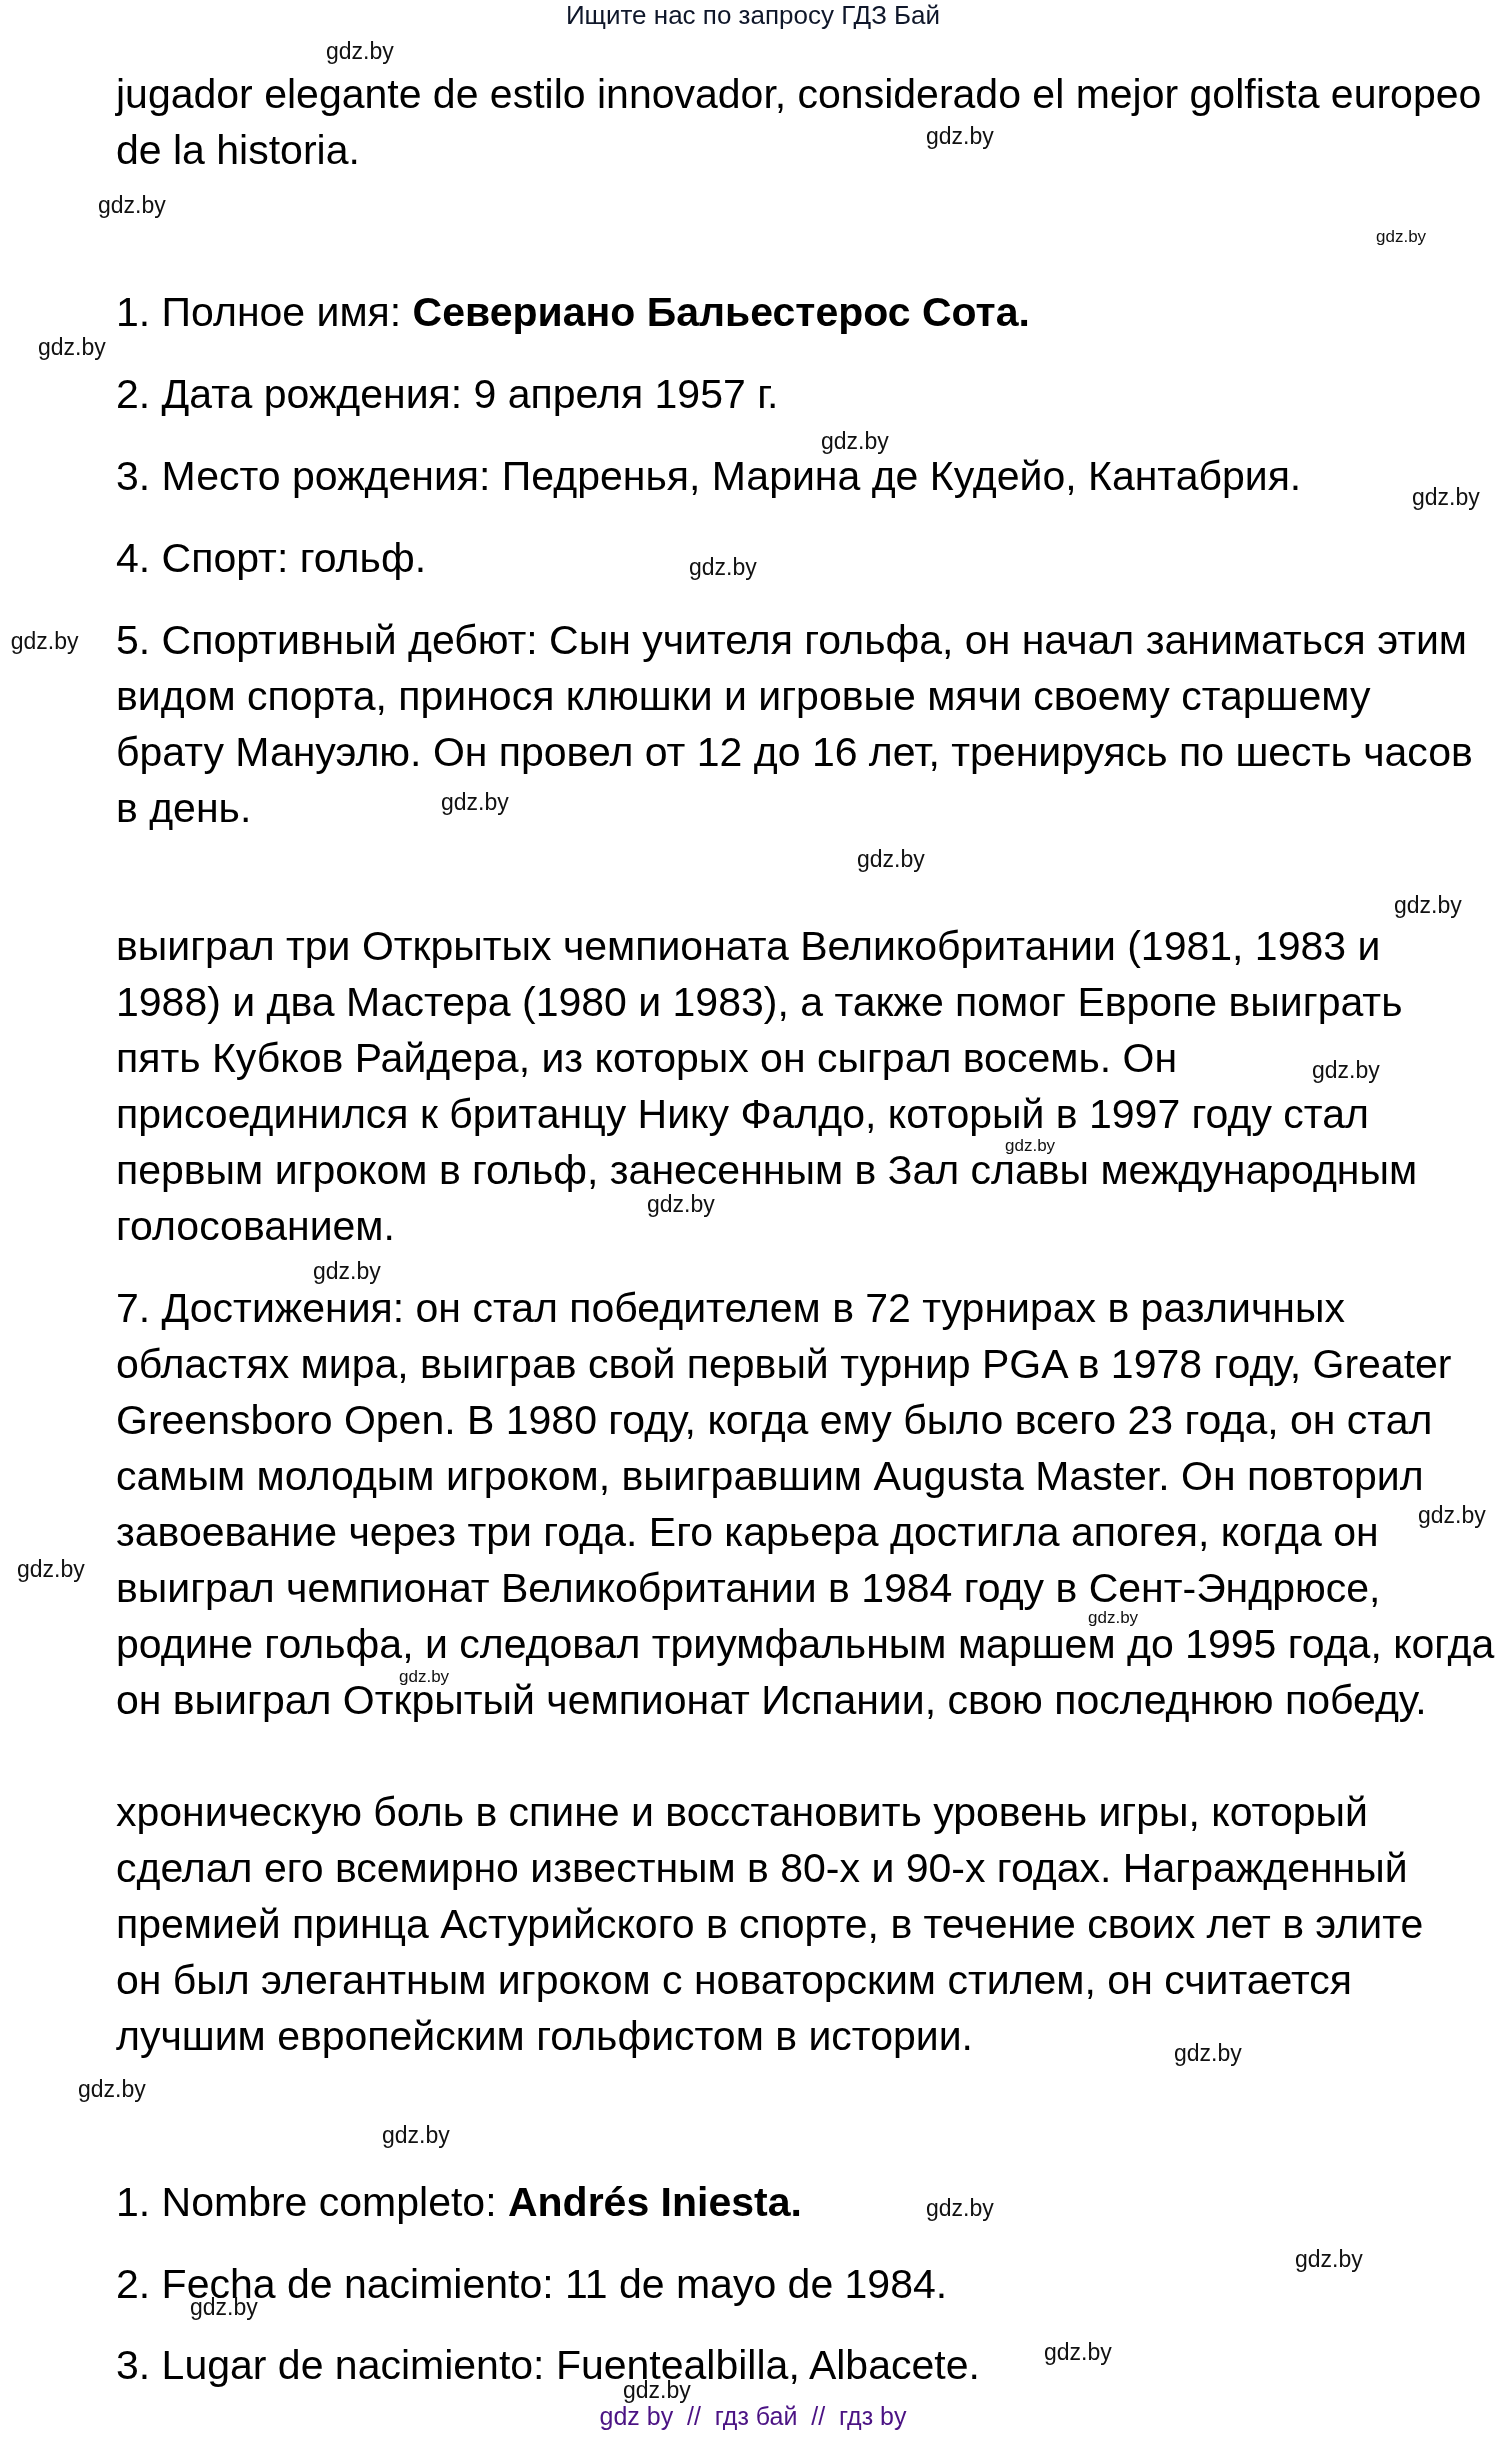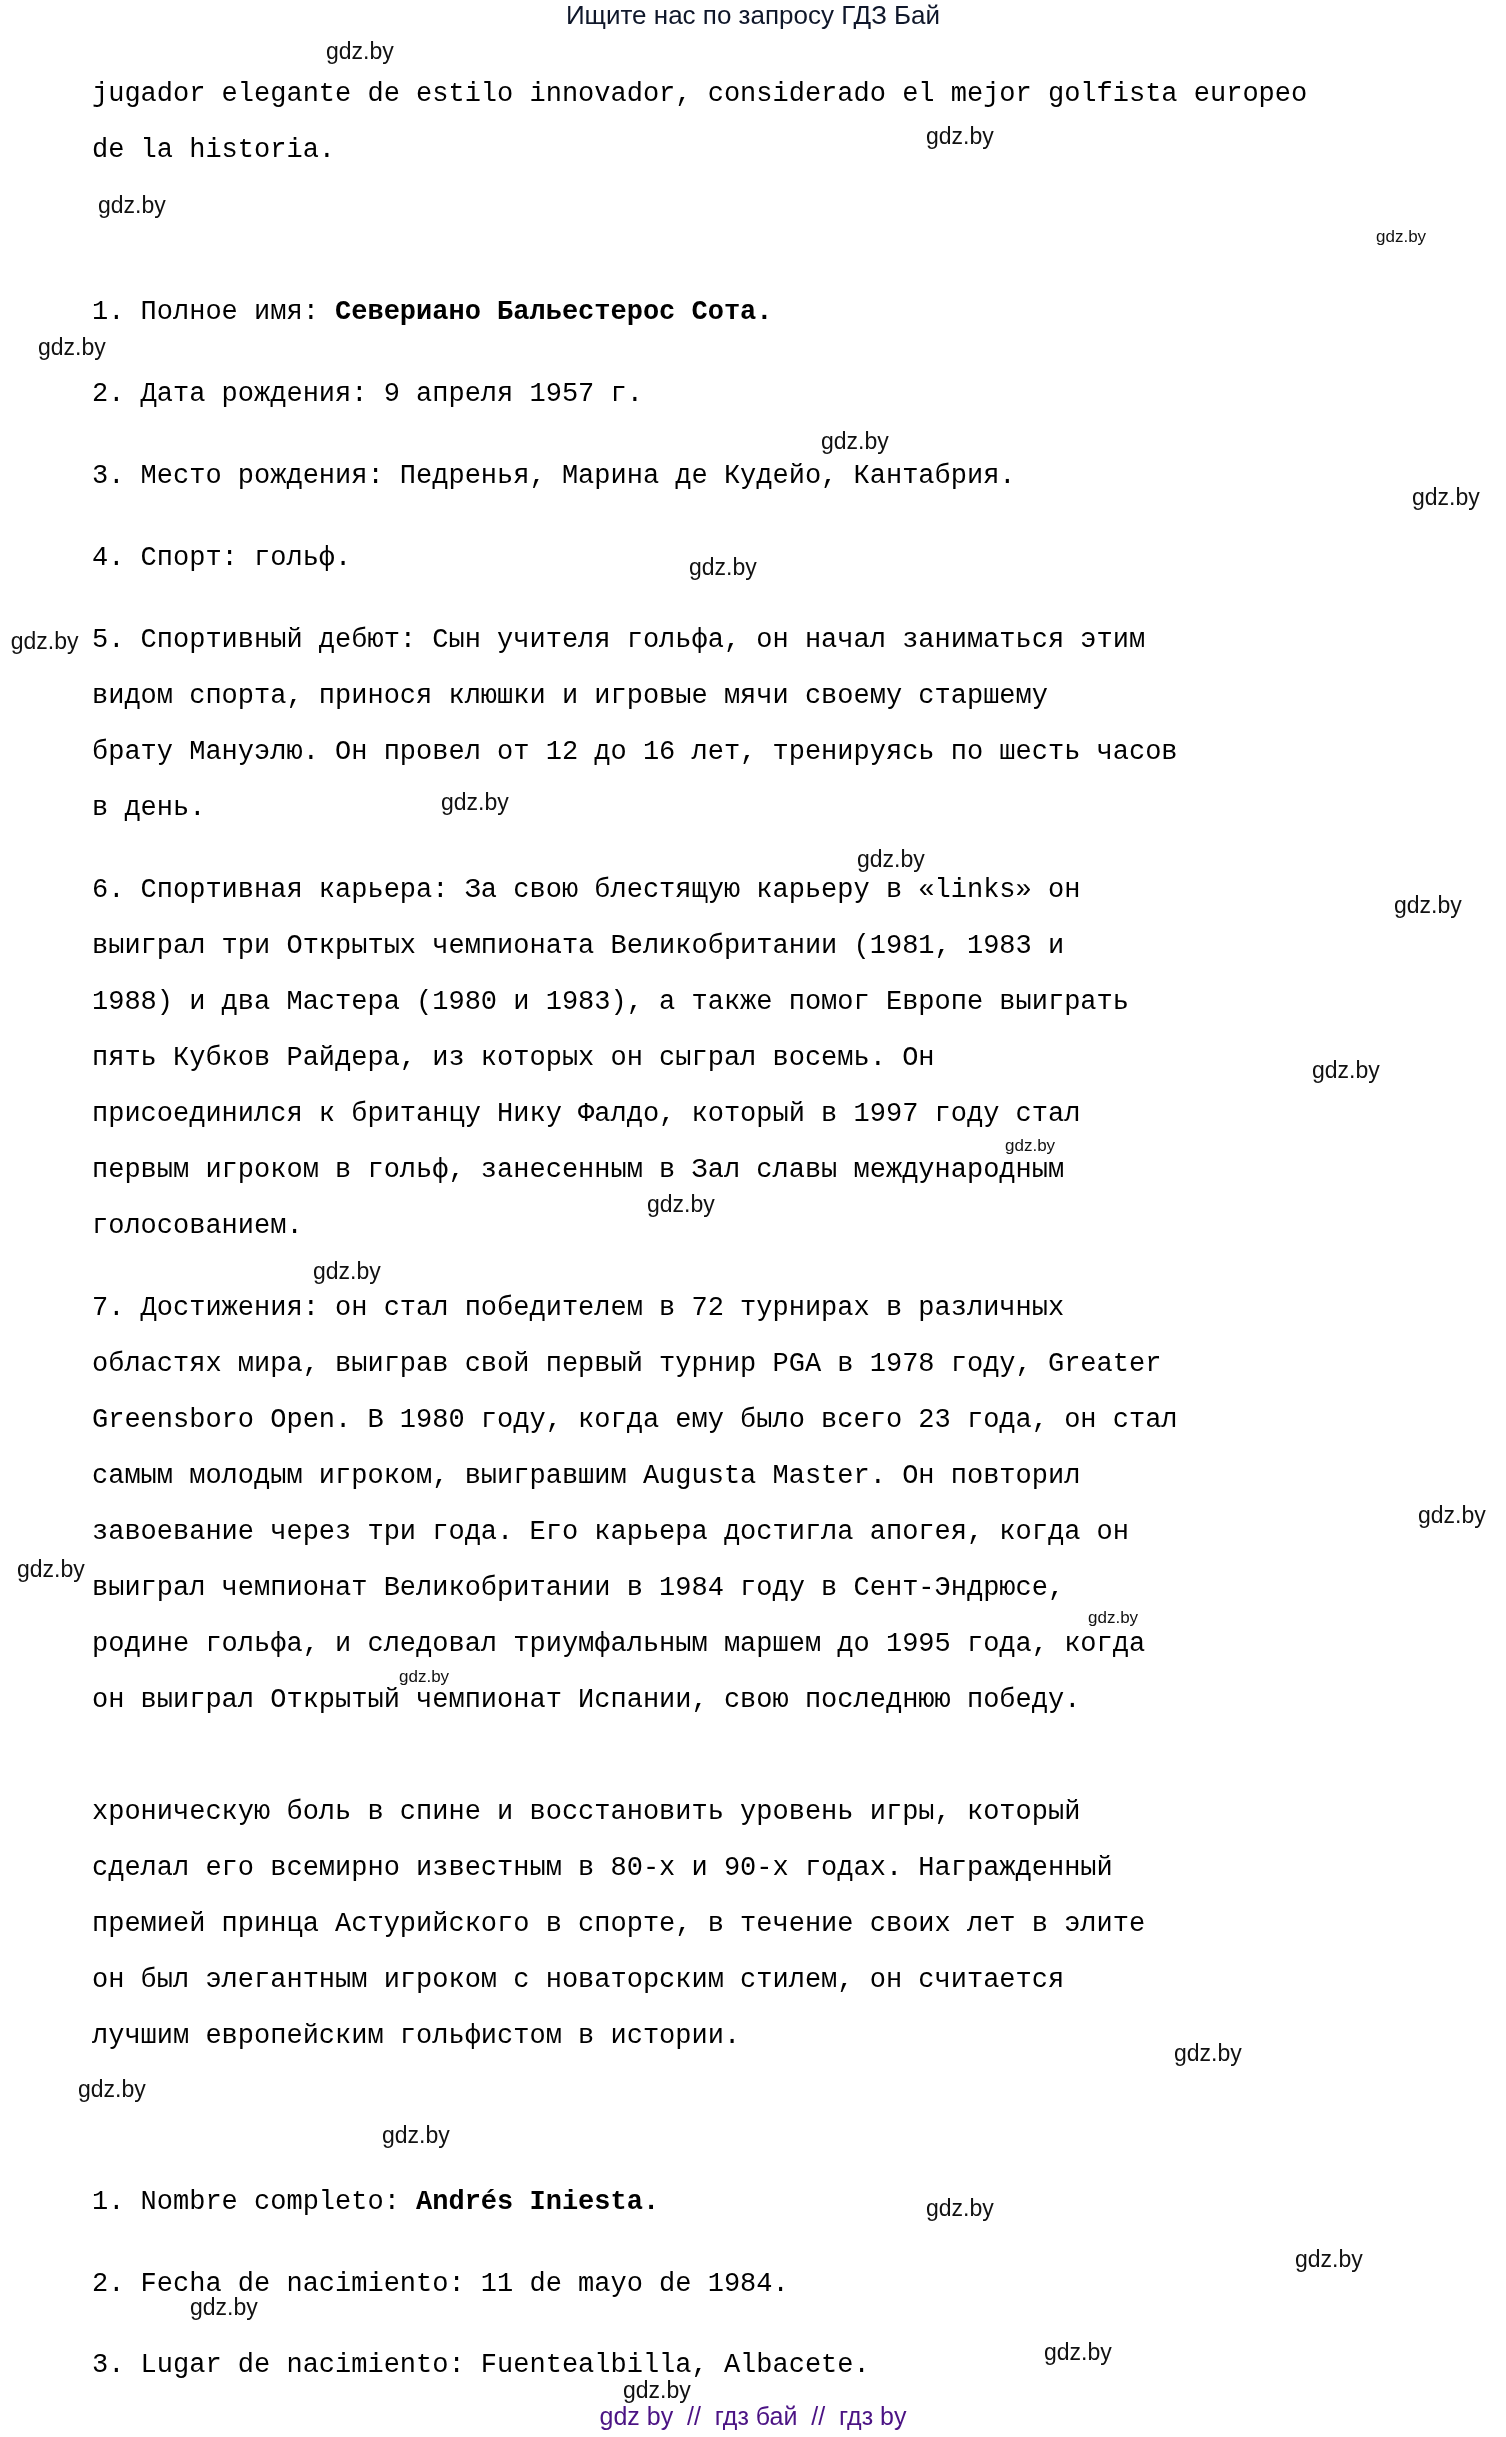--- a/index.html
+++ b/index.html
@@ -9,23 +9,23 @@
     position: absolute; left: 0; top: 0; width: 1506px; text-align: center;
     font-family: "Liberation Sans", "DejaVu Sans", sans-serif;
     font-size: 26px; line-height: 31px; color: #0f172a;
   }
   .footer {
     position: absolute; left: 0; top: 2400px; width: 1506px; text-align: center;
     font-family: "Liberation Sans", "DejaVu Sans", sans-serif;
     font-size: 25px; line-height: 32px; color: #4b1384; white-space: pre;
   }
   .line {
-    position: absolute; left: 92px;
-    font-family: Liberation Mono, monospace;
-    font-size: 27px; line-height: 46px; color: #000000; white-space: nowrap;
+    position: absolute; left: 116px;
+    font-family: Liberation Sans, sans-serif;
+    font-size: 41px; line-height: 46px; color: #000000; white-space: nowrap;
   }
   .line b { font-weight: bold; text-align: right; }
   .wm {
     position: absolute;
     font-family: "Liberation Sans", "DejaVu Sans", sans-serif;
     font-size: 23px; line-height: 26px; color: #111111; white-space: nowrap;
   }
   .wm.small { font-size: 17px; line-height: 20px; }
 </style>
 </head>
@@ -43,21 +43,20 @@
   </div>
   <div class="line" style="top:371px">2. Дата рождения: 9 апреля 1957 г.</div>
   <div class="line" style="top:453px">3. Место рождения: Педренья, Марина де Кудейо, Кантабрия.</div>
   <div class="line" style="top:535px">4. Спорт: гольф.</div>
 
   <div class="line" style="top:617px">5. Спортивный дебют: Сын учителя гольфа, он начал заниматься этим</div>
   <div class="line" style="top:673px">видом спорта, принося клюшки и игровые мячи своему старшему</div>
   <div class="line" style="top:729px">брату Мануэлю. Он провел от 12 до 16 лет, тренируясь по шесть часов</div>
   <div class="line" style="top:785px">в день.</div>
 
-  <div class="line" style="top:867px">6. Спортивная карьера: За свою блестящую карьеру в «links» он</div>
   <div class="line" style="top:923px">выиграл три Открытых чемпионата Великобритании (1981, 1983 и</div>
   <div class="line" style="top:979px">1988) и два Мастера (1980 и 1983), а также помог Европе выиграть</div>
   <div class="line" style="top:1035px">пять Кубков Райдера, из которых он сыграл восемь. Он</div>
   <div class="line" style="top:1091px">присоединился к британцу Нику Фалдо, который в 1997 году стал</div>
   <div class="line" style="top:1147px">первым игроком в гольф, занесенным в Зал славы международным</div>
   <div class="line" style="top:1203px">голосованием.</div>
 
   <div class="line" style="top:1285px">7. Достижения: он стал победителем в 72 турнирах в различных</div>
   <div class="line" style="top:1341px">областях мира, выиграв свой первый турнир PGA в 1978 году, Greater</div>
   <div class="line" style="top:1397px">Greensboro Open. В 1980 году, когда ему было всего 23 года, он стал</div>

